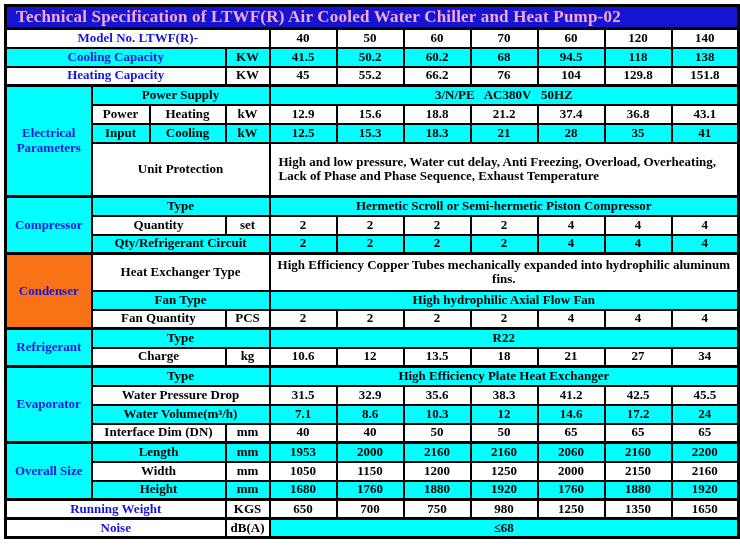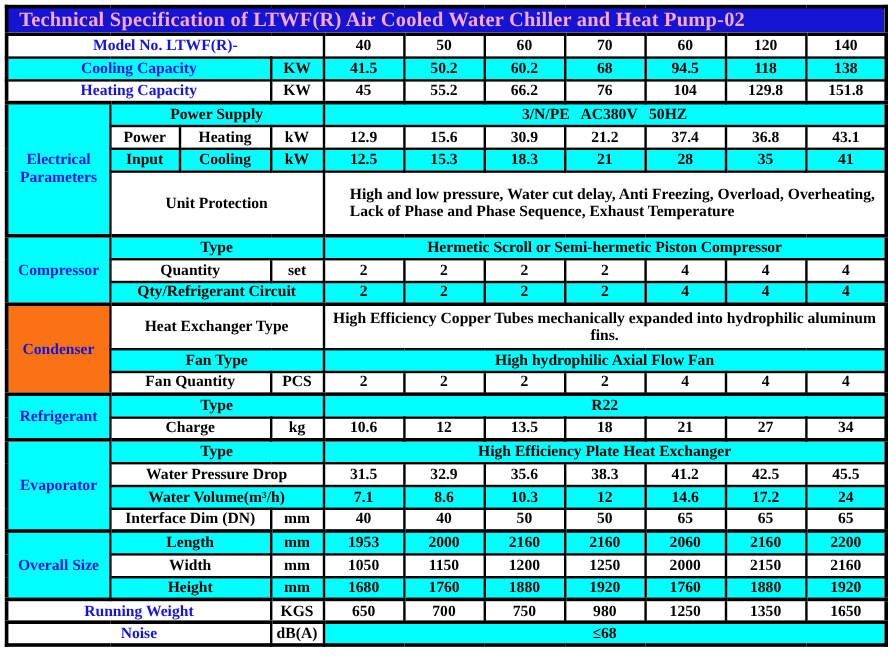--- a/index.html
+++ b/index.html
@@ -36,21 +36,21 @@
   td.wh{background:#f97316;}
   td.blue{color:var(--label-blue);}
   td.title{
     background:var(--title-bg);
     color:#f9a8d4;
     font-size:17px;
     text-align:left;
     padding-left:9px;
     letter-spacing:.2px;
   }
-  td.left{text-align:left;padding-left:21px;}
+  td.left{text-align:left;padding-left:8px;}
   td.pre{white-space:pre;}
   tr.sec td{border-top-width:3px;}
 </style>
 </head>
 <body>
 
 <table>
   <colgroup>
     <col style="width:86px">
       <col style="width:58px">
@@ -110,21 +110,21 @@
     <td colspan="3">Power Supply</td>
     <td colspan="7" class="pre">3/N/PE   AC380V   50HZ</td>
   </tr>
 
   <tr>
     <td>Power</td>
     <td>Heating</td>
     <td>kW</td>
     <td>12.9</td>
     <td>15.6</td>
-    <td>30.9</td>
+    <td>18.8</td>
     <td>21.2</td>
     <td>37.4</td>
     <td>36.8</td>
     <td>43.1</td>
   </tr>
 
   <tr class="cy">
     <td>Input</td>
     <td>Cooling</td>
     <td>kW</td>

